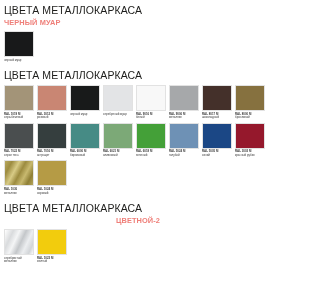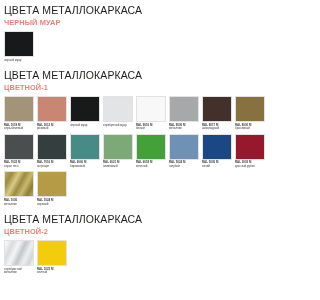--- a/index.html
+++ b/index.html
@@ -86,21 +86,20 @@
           <div class="swatch">
             <div class="chip" style="background: rgb(24, 25, 26);"></div>
             <div class="cap">
               <span class="nm">черный муар</span>
             </div>
           </div>
         </div>
       </div>
       <div class="section">
         <div class="sec-title">ЦВЕТА МЕТАЛЛОКАРКАСА</div>
-        <div class="sec-sub" style="color: rgb(239, 127, 121);">ЦВЕТНОЙ-1</div>
         <div class="swatch-row">
           <div class="swatch">
             <div class="chip" style="background: rgb(163, 148, 120);"></div>
             <div class="cap">
               <span class="code">RAL 1019 M</span>
               <span class="nm">серо-бежевый</span>
             </div>
           </div>
           <div class="swatch">
             <div class="chip" style="background: rgb(201, 134, 115);"></div>
@@ -216,21 +215,21 @@
             <div class="chip" style="background: rgb(181, 155, 69);"></div>
             <div class="cap">
               <span class="code">RAL 1024 M</span>
               <span class="nm">охровый</span>
             </div>
           </div>
         </div>
       </div>
       <div class="section">
         <div class="sec-title">ЦВЕТА МЕТАЛЛОКАРКАСА</div>
-        <div class="sec-sub" style="color: rgb(239, 127, 121);">ЦВЕТНОЙ-2</div>
+        <div class="sec-sub" style="color: rgb(239, 127, 121); text-align: center;">ЦВЕТНОЙ-2</div>
         <div class="swatch-row">
           <div class="swatch">
             <div class="chip metal-silver"></div>
             <div class="cap">
               <span class="nm">серебристый металлик</span>
             </div>
           </div>
           <div class="swatch">
             <div class="chip" style="background: rgb(242, 204, 13);"></div>
             <div class="cap">

